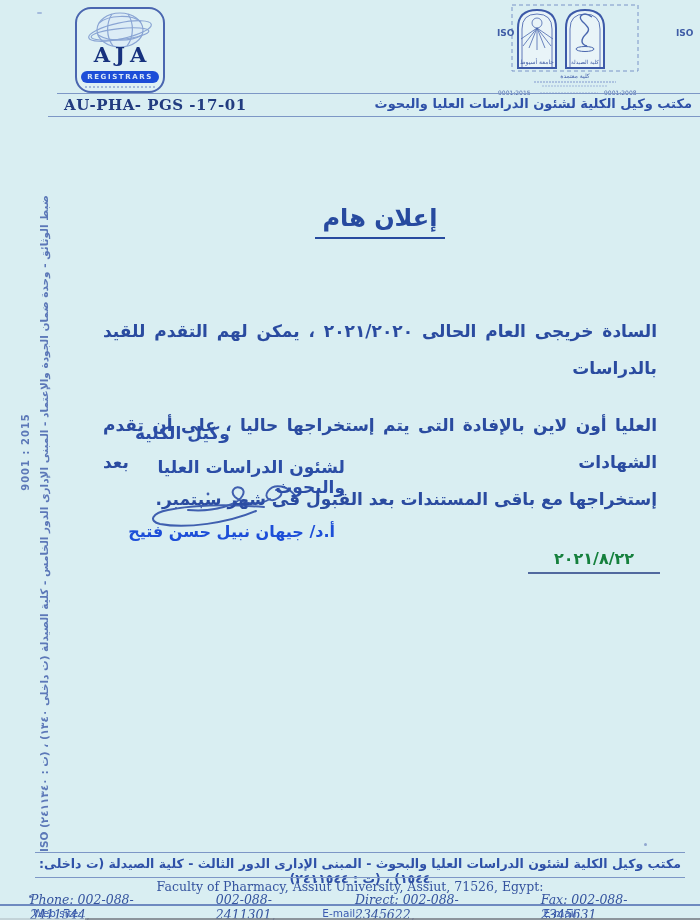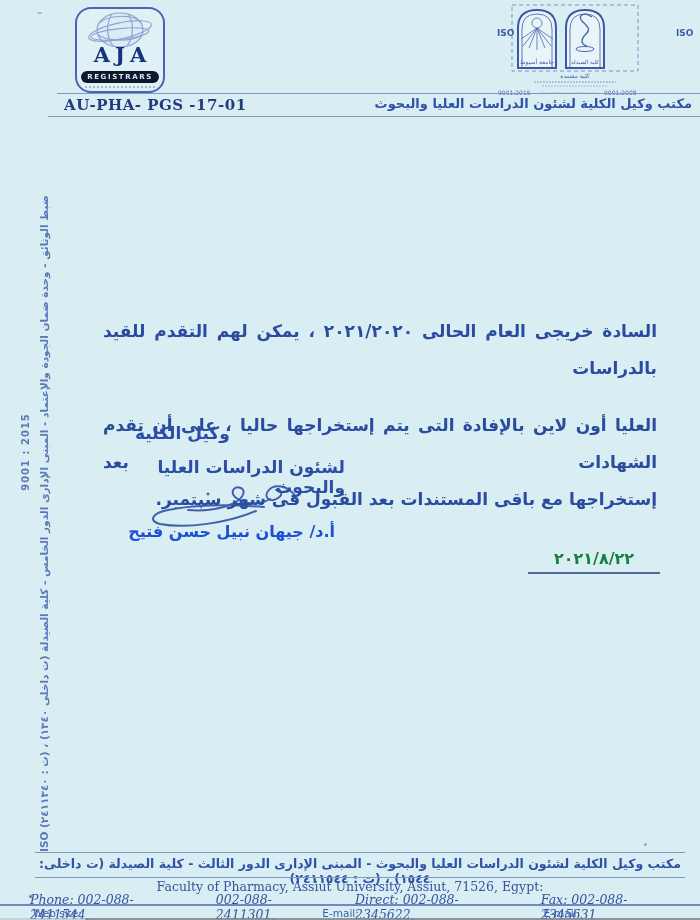--- a/index.html
+++ b/index.html
@@ -16,21 +16,21 @@
     display:flex; flex-direction:column; align-items:center;
     background:rgba(235,247,250,.35);
   }
   .aja-globe{margin-top:2px;}
   .aja-word{
     font-family:"DejaVu Serif", serif; font-weight:700; font-size:21px;
     letter-spacing:5px; color:#17327e; line-height:18px; margin-top:-7px; padding-left:5px;
   }
   .aja-banner{
     position:absolute; bottom:8px; left:4px; right:4px; height:12px;
-    background:#0f172a; border-radius:6px; color:#d9e8f6;
+    background:#1d4ed8; border-radius:6px; color:#d9e8f6;
     font-size:7px; letter-spacing:1.6px; text-align:center; line-height:12px; font-weight:700;
   }
   .aja-dots{
     position:absolute; bottom:3px; left:8px; right:8px; height:0;
     border-bottom:2px dotted #8ba4d2; opacity:.7;
   }
   
   .emblem{position:absolute; left:496px; top:2px;}
   .emblem text{font-family:"DejaVu Sans", sans-serif;}
   
@@ -172,20 +172,23 @@
   </svg>
 
   <div class="rule rule-a"></div>
   <div class="doc-code">AU-PHA- PGS -17-01</div>
   <div class="office-title">مكتب وكيل الكلية لشئون الدراسات العليا والبحوث</div>
   <div class="rule rule-b"></div>
 
   <div class="side-note">ضبط الوثائق - وحدة ضمان الجودة والإعتماد - المبنى الإدارى الدور الخامس - كلية الصيدلة (ت داخلى ١٣٤٠) ، (ت : ٢٤١١٣٤٠) ISO</div>
   <div class="side-iso">9001 : 2015</div>
 
+  <div class="title">
+    <span>إعلان هام</span>
+  </div>
 
   <div class="body-text">
     <div class="jl">السادة خريجى العام الحالى ٢٠٢١/٢٠٢٠ ، يمكن لهم التقدم للقيد بالدراسات</div>
     <div class="jl">العليا أون لاين بالإفادة التى يتم إستخراجها حاليا ، على أن تقدم الشهادات بعد</div>
     <div class="rl">إستخراجها مع باقى المستندات بعد القبول فى شهر سبتمبر.</div>
   </div>
 
   <div class="sig-t1">
     <span>وكيل الكلية</span>
   </div>

